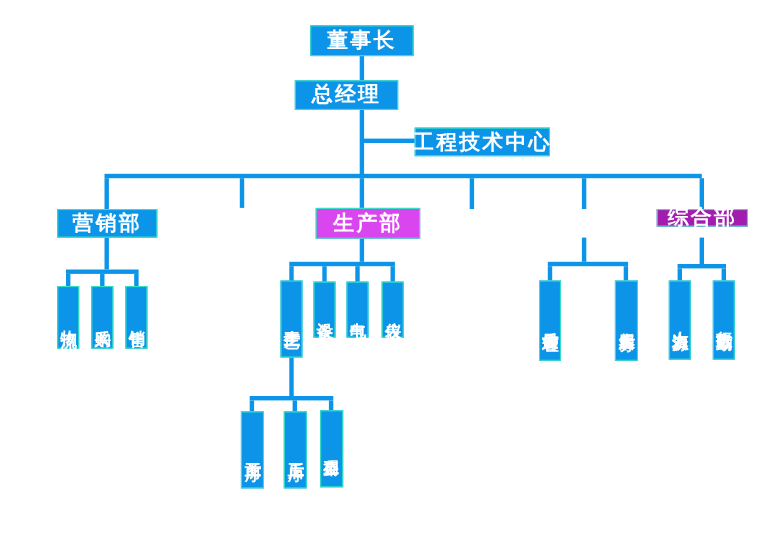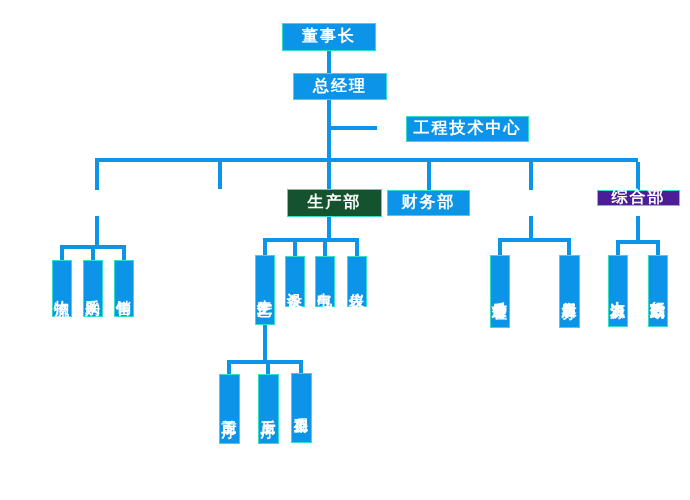--- a/index.html
+++ b/index.html
@@ -11,21 +11,21 @@
     font-family: "Liberation Sans", sans-serif;
     overflow: hidden;
   }
   .node {
     position: absolute;
     box-sizing: border-box;
     display: flex;
     align-items: center;
     justify-content: center;
     color: #fff;
-    font-size: 16px;
+    font-size: 19px;
     font-weight: bold;
     letter-spacing: 2px;
     white-space: nowrap;
     text-align: center;
   }
   .node.h { padding-bottom: 1px; }
   .node.v {
     writing-mode: vertical-rl;
     text-orientation: upright;
     font-size: 15px;
@@ -68,25 +68,25 @@
     <div class="cline" style="left: 636px; top: 216px; width: 4px; height: 24px; background: rgb(12, 149, 232);"></div>
     <div class="cline" style="left: 616px; top: 240px; width: 44px; height: 4px; background: rgb(12, 149, 232);"></div>
     <div class="cline" style="left: 616px; top: 244px; width: 4px; height: 11px; background: rgb(12, 149, 232);"></div>
     <div class="cline" style="left: 656px; top: 244px; width: 4px; height: 11px; background: rgb(12, 149, 232);"></div>
     <div class="cline" style="left: 263px; top: 325px; width: 4px; height: 35px; background: rgb(12, 149, 232);"></div>
     <div class="cline" style="left: 227px; top: 360px; width: 76px; height: 4px; background: rgb(12, 149, 232);"></div>
     <div class="cline" style="left: 227px; top: 364px; width: 4px; height: 10px; background: rgb(12, 149, 232);"></div>
     <div class="cline" style="left: 266px; top: 364px; width: 4px; height: 10px; background: rgb(12, 149, 232);"></div>
     <div class="cline" style="left: 299px; top: 364px; width: 4px; height: 9px; background: rgb(12, 149, 232);"></div>
     <div class="node h" style="left: 282px; top: 23px; width: 94px; height: 28px; background: rgb(12, 149, 232); border: 1px solid rgb(53, 222, 197); color: rgb(255, 255, 255);">董事长</div>
-    <div class="node h" style="left: 293px; top: 73px; width: 94px; height: 27px; background: rgb(12, 149, 232); border: 1px solid rgb(53, 222, 197); color: rgb(255, 255, 255);">总经理</div>
-    <div class="node h" style="left: 377px; top: 116px; width: 123px; height: 26px; background: rgb(12, 149, 232); border: 1px solid rgb(53, 222, 197); color: rgb(255, 255, 255); margin-left: 29px;">工程技术中心</div>
-    <div class="node h" style="left: 287px; top: 189px; width: 95px; height: 28px; background: #14532d; border: 1px solid rgb(53, 222, 197); color: rgb(255, 255, 255);">生产部</div>
-    <div class="node h" style="left: 387px; top: 190px; width: 83px; height: 26px; background: rgb(12, 149, 232); border: 1px solid rgb(53, 222, 197); color: rgb(255, 255, 255);">财务部</div>
-    <div class="node h" style="left: 597px; top: 190px; width: 83px; height: 16px; background: #4c1d95; border: 1px solid rgb(53, 222, 197); color: rgb(255, 255, 255);">综合部</div>
+    <div class="node h" style="left: 268px; top: 73px; width: 94px; height: 27px; background: rgb(12, 149, 232); border: 1px solid rgb(53, 222, 197); color: rgb(255, 255, 255);">总经理</div>
+    <div class="node h" style="left: 377px; top: 116px; width: 123px; height: 26px; background: rgb(12, 149, 232); border: 1px solid rgb(53, 222, 197); color: rgb(255, 255, 255);">工程技术中心</div>
+    <div class="node h" style="left: 52px; top: 190px; width: 91px; height: 26px; background: rgb(12, 149, 232); border: 1px solid rgb(53, 222, 197); color: rgb(255, 255, 255);">营销部</div>
+    <div class="node h" style="left: 287px; top: 189px; width: 95px; height: 28px; background: #d946ef; border: 1px solid rgb(53, 222, 197); color: rgb(255, 255, 255);">生产部</div>
+    <div class="node h" style="left: 597px; top: 190px; width: 83px; height: 16px; background: #a21caf; border: 1px solid rgb(53, 222, 197); color: rgb(255, 255, 255);">综合部</div>
     <div class="node v" style="left: 52px; top: 260px; width: 20px; height: 57px; background: rgb(12, 149, 232); border: 1px solid rgb(53, 222, 197); color: rgb(255, 255, 255);">物流</div>
     <div class="node v" style="left: 83px; top: 260px; width: 20px; height: 57px; background: rgb(12, 149, 232); border: 1px solid rgb(53, 222, 197); color: rgb(255, 255, 255);">采购</div>
     <div class="node v" style="left: 114px; top: 260px; width: 20px; height: 57px; background: rgb(12, 149, 232); border: 1px solid rgb(53, 222, 197); color: rgb(255, 255, 255);">销售</div>
     <div class="node v" style="left: 255px; top: 255px; width: 20px; height: 70px; background: rgb(12, 149, 232); border: 1px solid rgb(53, 222, 197); color: rgb(255, 255, 255);">生产工艺</div>
     <div class="node v" style="left: 285px; top: 256px; width: 20px; height: 51px; background: rgb(12, 149, 232); border: 1px solid rgb(53, 222, 197); color: rgb(255, 255, 255);">设备</div>
     <div class="node v" style="left: 315px; top: 256px; width: 20px; height: 51px; background: rgb(12, 149, 232); border: 1px solid rgb(53, 222, 197); color: rgb(255, 255, 255);">电气</div>
     <div class="node v" style="left: 347px; top: 256px; width: 20px; height: 51px; background: rgb(12, 149, 232); border: 1px solid rgb(53, 222, 197); color: rgb(255, 255, 255);">仪表</div>
     <div class="node v" style="left: 490px; top: 255px; width: 20px; height: 73px; background: rgb(12, 149, 232); border: 1px solid rgb(53, 222, 197); color: rgb(255, 255, 255);">质量管理</div>
     <div class="node v" style="left: 559px; top: 255px; width: 21px; height: 73px; background: rgb(12, 149, 232); border: 1px solid rgb(53, 222, 197); color: rgb(255, 255, 255);">售后服务</div>
     <div class="node v" style="left: 608px; top: 255px; width: 20px; height: 72px; background: rgb(12, 149, 232); border: 1px solid rgb(53, 222, 197); color: rgb(255, 255, 255);">人力资源</div>

